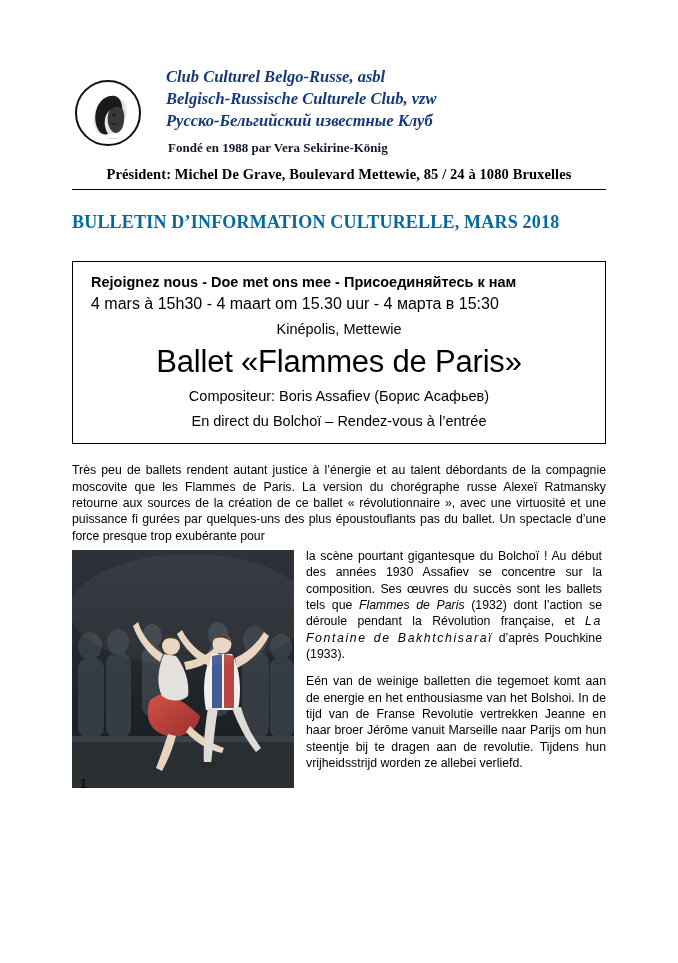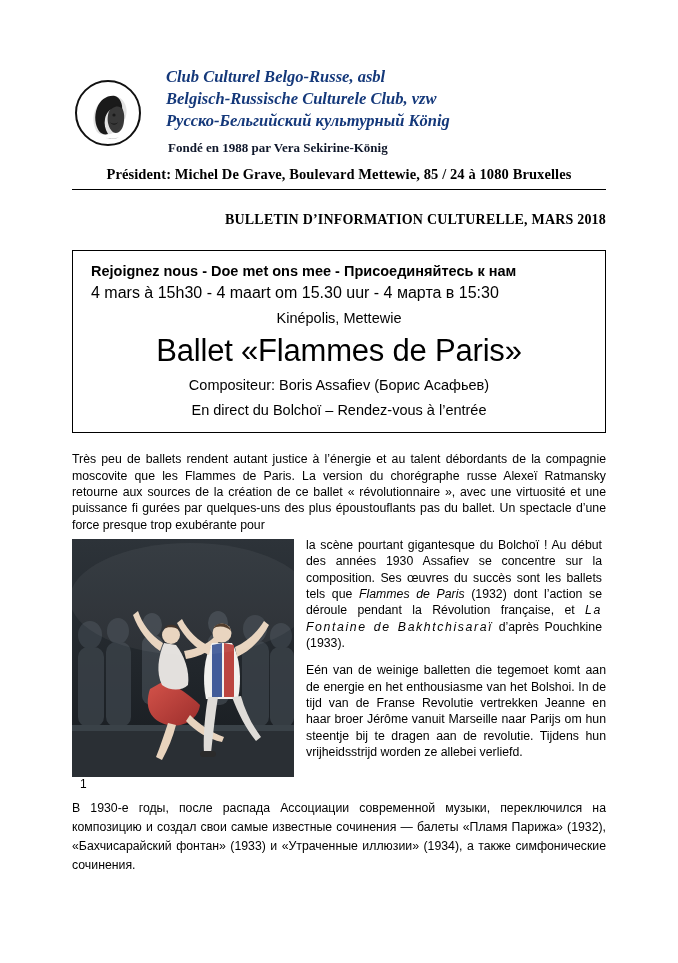--- a/index.html
+++ b/index.html
@@ -74,33 +74,33 @@
     font-size: 14.5px;
     margin-top: 10px;
     letter-spacing: .1px;
   }
   .hr-rule {
     border: none;
     border-top: 1px solid #000;
     margin: 6px 0 0 0;
   }
   .bulletin-title {
-    text-align: right;
-    font-family: "Liberation Serif", serif;
-    font-weight: bold;
-    font-size: 14px;
-    color: #000000;
+    text-align: left;
+    font-family: "Liberation Serif", serif;
+    font-weight: bold;
+    font-size: 18px;
+    color: #0369a1;
     margin-top: 22px;
     letter-spacing: .2px;
   }
 
   
   .event-box {
     border: 1px solid #000;
-    margin-top: 22px;
+    margin-top: 28px;
     padding: 12px 10px 14px 10px;
     text-align: center;
     font-family: "Liberation Sans", sans-serif;
   }
   .event-line1 {
     font-weight: bold;
     font-size: 14.5px;
     text-align: left;
     padding-left: 8px;
   }
@@ -186,21 +186,21 @@
             <circle cx="37" cy="33" r="1.6"></circle>
             <path d="M33 40 C35 42 39 42 41 40 C40 43 35 44 33 40 Z"></path>
             <path d="M24 52 C27 57 36 58 42 55 C38 58 28 58 24 52 Z" opacity="0.5"></path>
           </g>
         </svg>
       </div>
     </div>
     <div class="org-lines">
       <div class="org-line">Club Culturel Belgo-Russe, asbl</div>
       <div class="org-line">Belgisch-Russische Culturele Club, vzw</div>
-      <div class="org-line">Русско-Бельгийский культурный König</div>
+      <div class="org-line">Русско-Бельгийский известные Клуб</div>
       <div class="founded">Fondé en 1988 par Vera Sekirine-König</div>
     </div>
   </div>
 
   <div class="president">Président: Michel De Grave, Boulevard Mettewie, 85 / 24 à 1080 Bruxelles</div>
   <hr class="hr-rule">
 
   <div class="bulletin-title">BULLETIN D’INFORMATION CULTURELLE,  MARS 2018</div>
 
   <div class="event-box">
@@ -277,17 +277,16 @@
         <ellipse cx="118" cy="60" rx="120" ry="56" fill="#ffffff" opacity="0.05"></ellipse>
       </svg>
     </div>
 
     <p class="para-wrap"><span>la scène pourtant gigantesque du Bolchoï ! Au début des années 1930 Assafiev se concentre sur la composition. Ses œuvres du succès sont les ballets tels que </span><span class="ital">Flammes de Paris</span><span> (1932) dont l’action se déroule pendant la Révolution française, et </span><span class="ital spaced-1">La Fontaine de Bakhtchisaraï</span><span> d’après Pouchkine (1933).</span></p>
 
     <p class="para-nl">Eén van de weinige balletten die tegemoet komt aan de energie en het enthousiasme van het Bolshoi. In de tijd van de Franse Revolutie vertrekken Jeanne en haar broer Jérôme vanuit Marseille naar Parijs om hun steentje bij te dragen aan de revolutie. Tijdens hun vrijheidsstrijd worden ze allebei verliefd.</p>
 
     <div class="clearer"></div>
 
-    <p class="para-ru">В 1930-е годы, после распада Ассоциации современной музыки, переключился на композицию и создал свои самые известные сочинения — балеты «Пламя Парижа» (1932), «Бахчисарайский фонтан» (1933) и «Утраченные иллюзии» (1934), а также симфонические сочинения.</p>
   </div>
 
   <div class="page-number">1</div>
 </div>
 
 </body></html>

